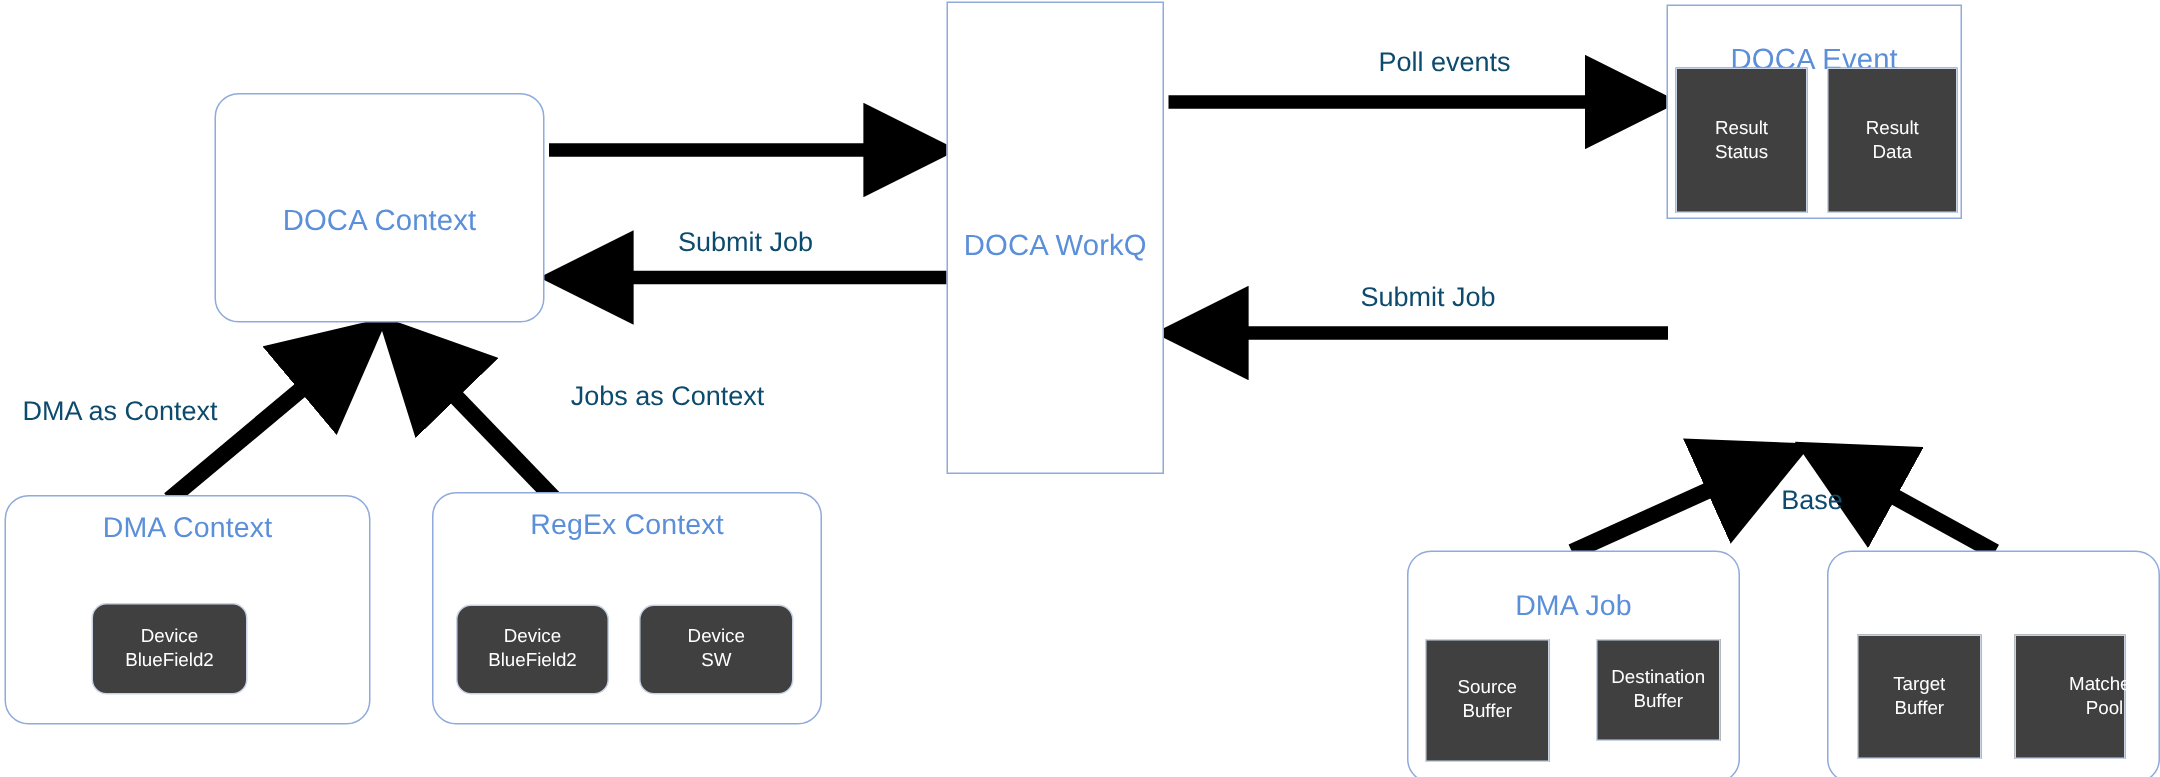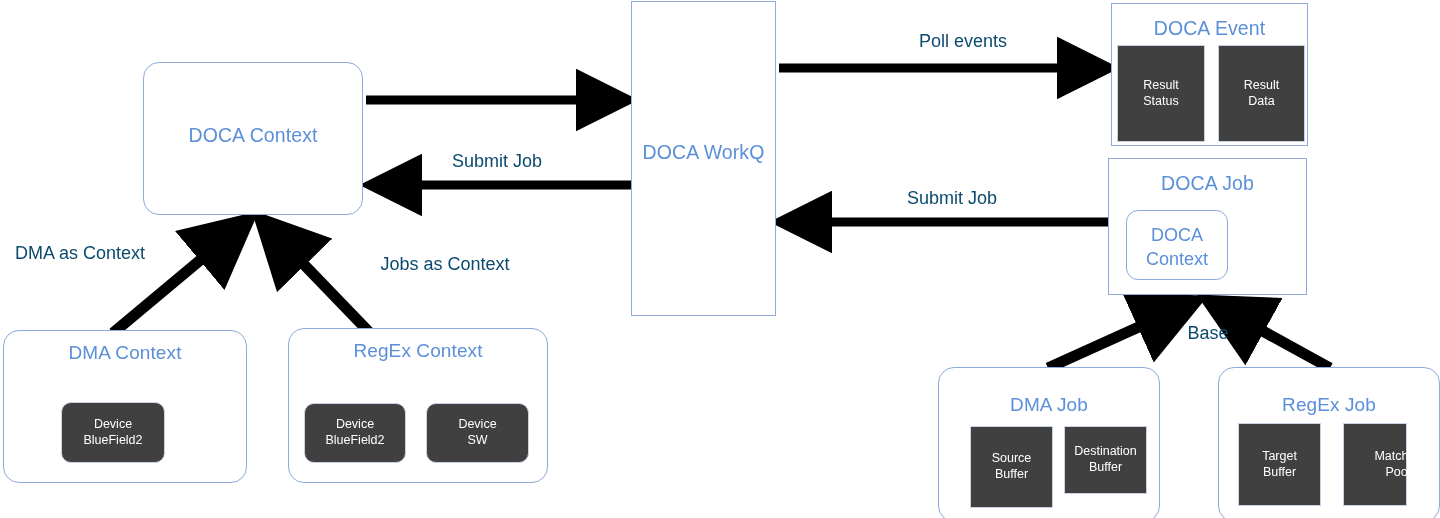--- a/index.html
+++ b/index.html
@@ -34,21 +34,21 @@
     position: absolute;
     left: 0;
     width: 100%;
     text-align: center;
     color: #5B8FD9;
     font-size: 19px;
     letter-spacing: .1px;
     white-space: nowrap;
     pointer-events: none;
   }
-  .node-title.big { font-size: 19.5px; }
+  .node-title.big { font-size: 19.5px; margin-top: 12px; }
   .chip {
     position: absolute;
     box-sizing: border-box;
     background: #404040;
     border: 1.2px solid #C9D3E6;
     color: #ffffff;
     display: flex;
     align-items: center;
     justify-content: center;
     text-align: center;
@@ -116,64 +116,56 @@
   </div>
 
   <div class="node-box" style="left:1111px; top:3px; width:197px; height:143px;">
     <div class="node-title big" style="top:13px;">DOCA Event</div>
     <div class="chip square" style="left:5px; top:41px; width:88px; height:97px;">Result
 Status</div>
     <div class="chip square" style="left:106px; top:41px; width:87px; height:97px;">Result
 Data</div>
   </div>
 
-  <div class="node-box" style="left:1108px; top:158px; width:199px; height:137px;">
-    <div class="node-title big" style="top:13px;">DOCA Job</div>
-    <div class="node-box rounded-sm" style="left:17px; top:51px; width:102px; height:70px;">
-      <div class="inner-ctx-label" style="top:12px;">DOCA
-Context</div>
-    </div>
-  </div>
 
   <div class="node-box rounded" style="left:3px; top:330px; width:244px; height:153px;">
     <div class="node-title" style="top:11px;">DMA Context</div>
     <div class="chip rounded" style="left:57px; top:71px; width:104px; height:61px;">Device
 BlueField2</div>
   </div>
 
   <div class="node-box rounded" style="left:288px; top:328px; width:260px; height:155px;padding-left:40px;">
     <div class="node-title" style="top:11px;">RegEx Context</div>
     <div class="chip rounded" style="left:15px; top:74px; width:102px; height:60px;">Device
 BlueField2</div>
     <div class="chip rounded" style="left:137px; top:74px; width:103px; height:60px;">Device
 SW</div>
   </div>
 
   <div class="node-box rounded" style="left:938px; top:367px; width:222px; height:155px;">
     <div class="node-title" style="top:26px;">DMA Job</div>
-    <div class="chip square" style="left:11px; top:58px; width:83px; height:82px;margin-left:20px;">Source
+    <div class="chip square" style="left:11px; top:58px; width:83px; height:82px;">Source
 Buffer</div>
     <div class="chip square" style="left:125px; top:58px; width:83px; height:68px;">Destination
 Buffer</div>
   </div>
 
   <div class="node-box rounded" style="left:1218px; top:367px; width:222px; height:155px;">
-    <div class="node-title" style="top:26px;">RegEx Job</div>
     <div class="chip square" style="left:19px; top:55px; width:83px; height:83px;">Target
 Buffer</div>
-    <div class="chip square" style="left:124px; top:55px; width:64px; height:83px;padding-left:46px;">Matches
+    <div class="chip square" style="left:124px; top:55px; width:74px; height:83px;padding-left:46px;">Matches
 Pool</div>
   </div>
 
 
   <div class="edge-label" style="left:497px; top:151px;">Submit Job</div>
 
   <div class="edge-label" style="left:963px; top:31px;">Poll events</div>
 
   <div class="edge-label" style="left:952px; top:188px;">Submit Job</div>
 
-  <div class="edge-label" style="left:80px; top:243px;">DMA as Context</div>
+  <div class="edge-label" style="left:80px; top:264px;">DMA as Context</div>
 
   <div class="edge-label" style="left:445px; top:254px;">Jobs as Context</div>
 
   <div class="edge-label" style="left:1208px; top:307px;margin-top:16px;">Base</div>
 
 </div>
 
 </body></html>

